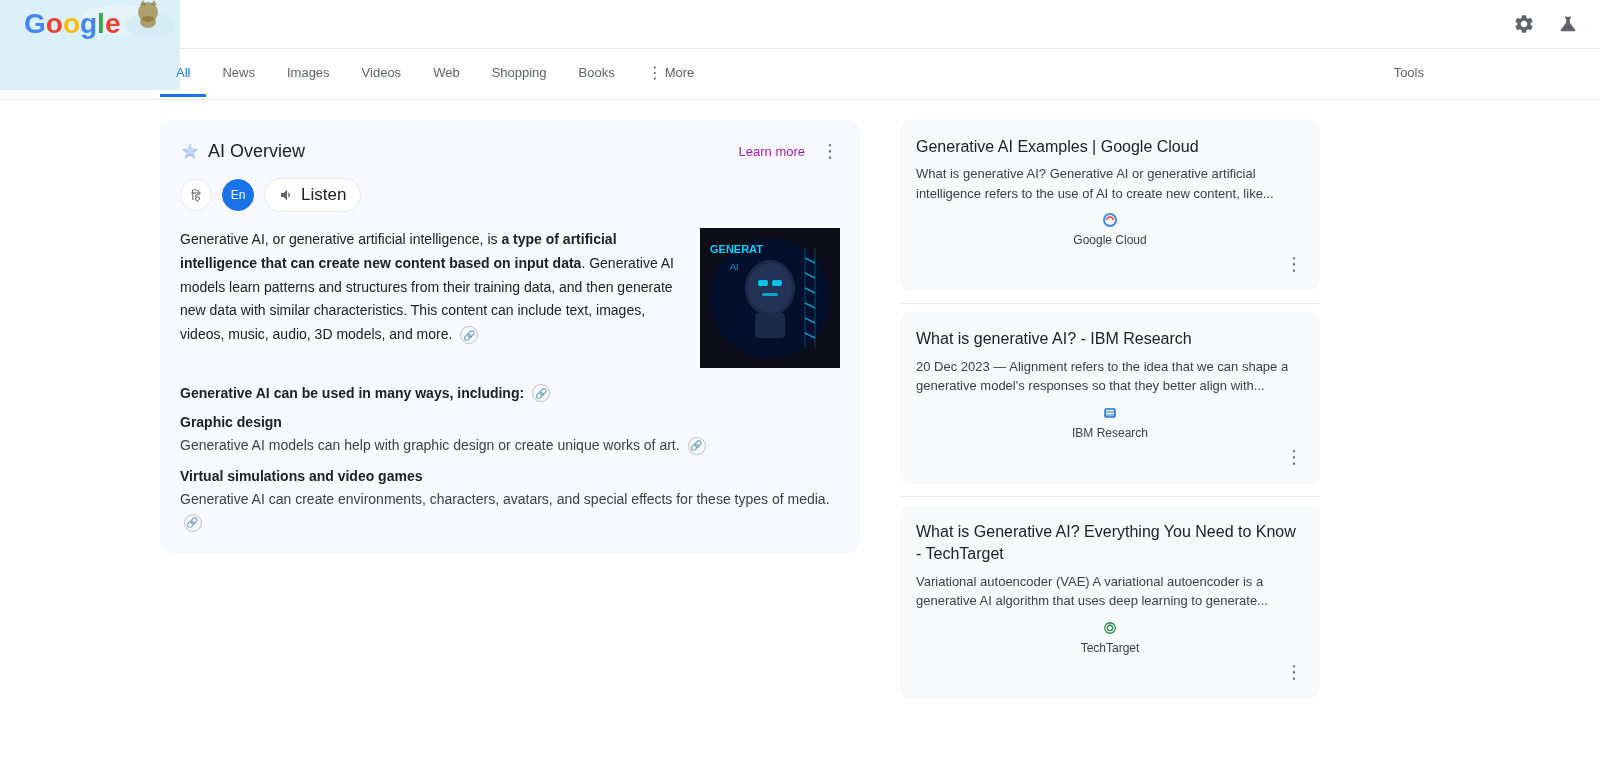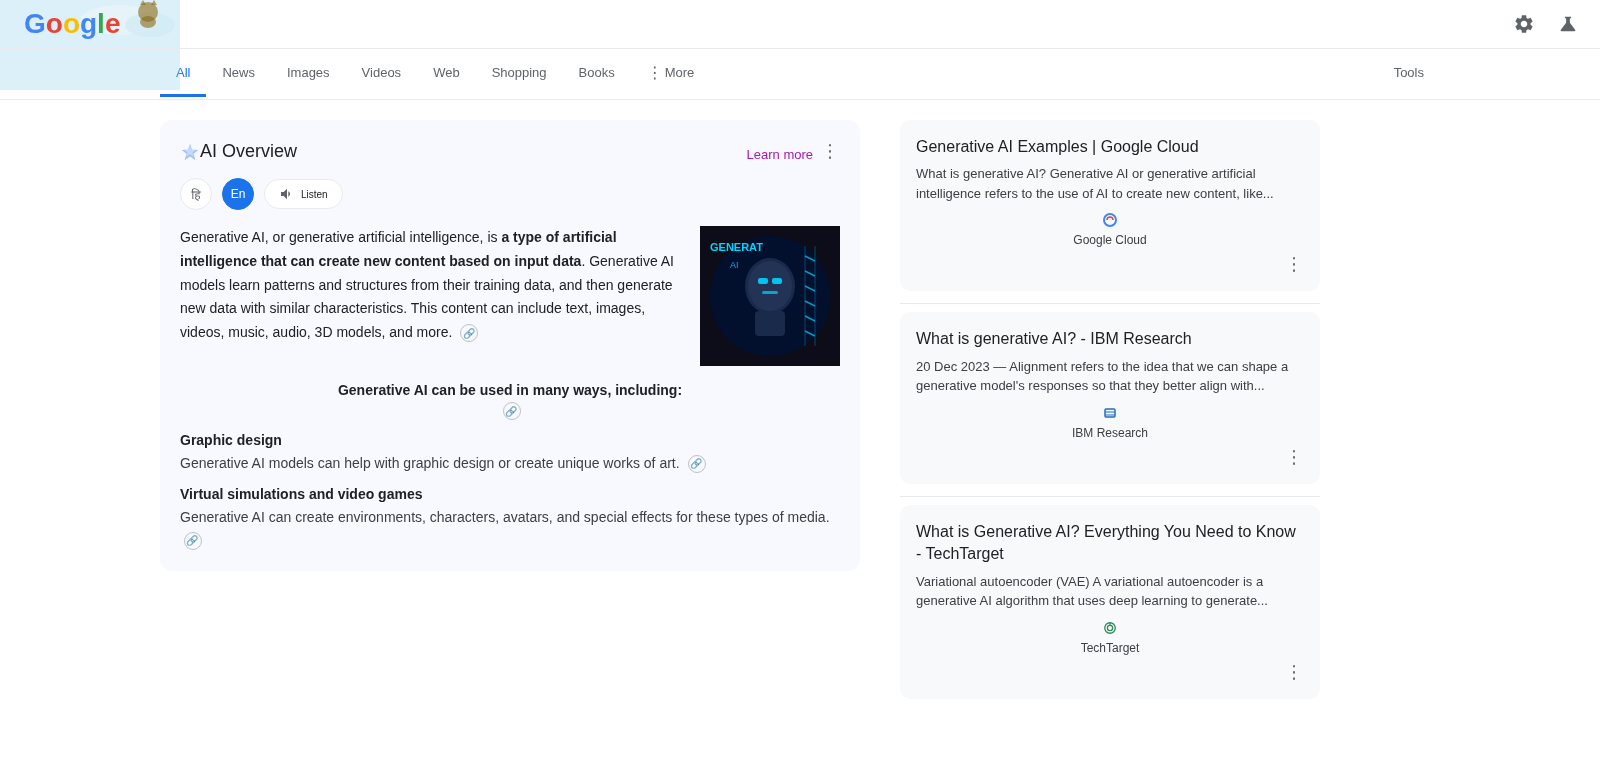--- a/index.html
+++ b/index.html
@@ -34,38 +34,38 @@
     .nav-more { display: flex; align-items: center; gap: 2px; }
     .tools-tab { margin-left: auto; }
 
     
     .main-content { display: flex; padding: 20px 160px; gap: 40px; }
     .left-panel { flex: 1; max-width: 700px; }
     .right-panel { width: 420px; flex-shrink: 0; }
 
     
     .ai-overview-box { background: #f8f9ff; border-radius: 12px; padding: 20px; margin-bottom: 20px; }
-    .ai-overview-header { display: flex; align-items: flex-end; gap: 0; margin-bottom: 16px; }
+    .ai-overview-header { display: flex; align-items: center; gap: 8px; margin-bottom: 16px; }
     .ai-overview-title { font-size: 18px; font-weight: 500; color: #202124; }
     .ai-learn-more { margin-left: auto; color: #a21caf; font-size: 13px; cursor: pointer; }
     .ai-more-btn { color: #5f6368; cursor: pointer; font-size: 18px; margin-left: 8px; }
 
     .ai-controls { display: flex; align-items: center; gap: 10px; margin-bottom: 16px; }
     .ctrl-btn { display: flex; align-items: center; justify-content: center; width: 32px; height: 32px; border-radius: 50%; border: 1px solid #e8eaed; cursor: pointer; font-size: 12px; color: #5f6368; background: white; }
     .ctrl-btn.active { background: #1a73e8; color: white; border-color: #1a73e8; }
-    .listen-btn { display: flex; align-items: center; gap: 6px; padding: 6px 14px; border-radius: 20px; border: 1px solid #e8eaed; cursor: pointer; background: white; font-size: 10px; color: #202124; text-align: center; }
+    .listen-btn { display: flex; align-items: center; gap: 6px; padding: 6px 14px; border-radius: 20px; border: 1px solid #e8eaed; cursor: pointer; background: white; font-size: 17px; color: #202124; text-align: center; }
 
     .ai-body { display: flex; gap: 16px; }
     .ai-text { flex: 1; font-size: 14px; line-height: 1.7; color: #202124; }
     .ai-text strong { font-weight: 700; }
     .ai-image { width: 140px; height: 140px; flex-shrink: 0; border-radius: 0; background: #1a1a2e; display: flex; align-items: center; justify-content: center; overflow: hidden; position: relative; }
 
     .link-icon { display: inline-flex; align-items: center; justify-content: center; width: 18px; height: 18px; border-radius: 50%; border: 1px solid #bdc1c6; color: #5f6368; font-size: 10px; cursor: pointer; margin-left: 4px; vertical-align: middle; }
 
-    .ai-section-title { font-size: 14px; font-weight: 700; margin-top: 16px; margin-bottom: 4px; color: #202124; display: flex; align-items: center; gap: 4px; flex-direction: column; }
+    .ai-section-title { font-size: 14px; font-weight: 700; margin-top: 16px; margin-bottom: 4px; color: #202124; display: flex; align-items: center; gap: 4px; }
     .ai-use-case { margin-top: 12px; }
     .ai-use-case-title { font-weight: 700; font-size: 14px; margin-bottom: 4px; color: #202124; }
     .ai-use-case-text { font-size: 14px; color: #3c4043; line-height: 1.6; }
 
     
     .right-card { background: #f8f9fa; border-radius: 10px; padding: 16px; margin-bottom: 12px; cursor: pointer; }
     .right-card-title { font-size: 16px; font-weight: 500; color: #202124; margin-bottom: 6px; line-height: 1.4; }
     .right-card-text { font-size: 13px; color: #3c4043; line-height: 1.5; }
     .right-card-footer { display: flex; align-items: center; margin-top: 10px; gap: 6px; flex-direction: column; }
     .right-card-source { font-size: 12px; color: #3c4043; display: flex; align-items: center; gap: 6px; }

